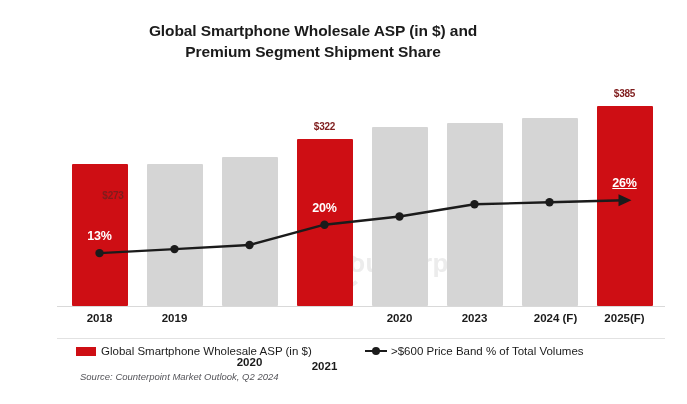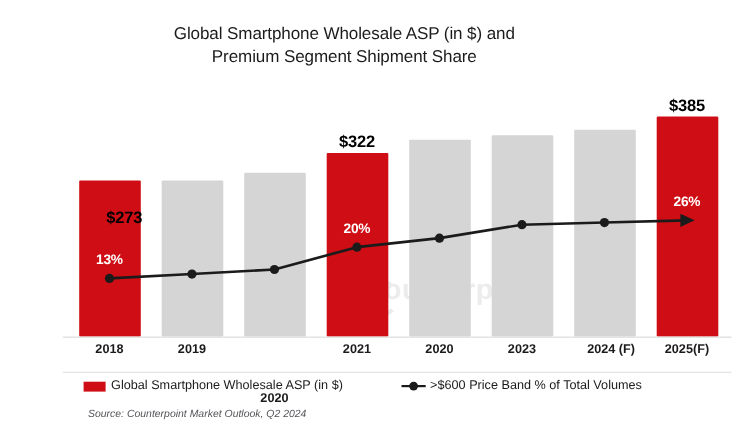--- a/index.html
+++ b/index.html
@@ -24,21 +24,21 @@
     box-sizing: border-box;
   }
   
   #chart-title {
     position: absolute;
     left: 0;
     top: 20px;
     width: 626px;
     text-align: center;
     font-size: 15.5px;
-    font-weight: normal;
+    font-weight: bold;
     color: #1b1b1b;
     line-height: 21px;
     letter-spacing: -0.1px;
   }
   #chart-title .tline {
     display: block;
   }
   
   #plot-area {
     position: absolute;
@@ -53,23 +53,23 @@
     width: 56px;
     border-radius: 1px;
   }
   .bar.red   { background: #ce0e14; }
   .bar.gray  { background: #d5d5d5; }
 
   .bar-value {
     position: absolute;
     width: 70px;
     text-align: center;
-    font-size: 15px;
-    font-weight: bold;
-    color: #000000;
+    font-size: 10px;
+    font-weight: bold;
+    color: #7f1d1d;
     letter-spacing: -0.2px;
   }
   .pct-label {
     position: absolute;
     width: 70px;
     text-align: center;
     font-size: 12.5px;
     font-weight: bold;
     color: #ffffff;
     letter-spacing: -0.2px;
@@ -239,30 +239,30 @@
           <circle cx="337.5" cy="154.5" r="4.2" fill="#1B1B1B"></circle>
           <circle cx="412.5" cy="142.3" r="4.2" fill="#1B1B1B"></circle>
           <circle cx="487.5" cy="140.3" r="4.2" fill="#1B1B1B"></circle>
         </g>
       <polygon id="line-arrow" fill="#1B1B1B" points="569.5,138.26666666666665 556.5,132.26666666666665 556.5,144.26666666666665"></polygon>
     </svg>
 
     <div id="pct-labels-layer">
         <div class="pct-label" style="left: 2.5px; top: 167.133px;">13%</div>
         <div class="pct-label" style="left: 227.5px; top: 138.667px;">20%</div>
-        <div class="pct-label" style="left: 527.5px; top: 114.267px;">26%</div>
+        <div class="pct-label" style="left: 527.5px; top: 114.267px; text-decoration: underline;">26%</div>
       </div>
   </div>
 
   <div id="axis-line"></div>
   <div id="x-axis">
       <div class="x-tick" style="left: 0px;">2018</div>
       <div class="x-tick" style="left: 75px;">2019</div>
       <div class="x-tick" style="left: 150px; margin-top: 44px;">2020</div>
-      <div class="x-tick" style="left: 225px;">2021</div>
+      <div class="x-tick" style="left: 225px; margin-top: 48px;">2021</div>
       <div class="x-tick" style="left: 300px;">2020</div>
       <div class="x-tick" style="left: 375px;">2023</div>
       <div class="x-tick" style="left: 456px;">2024 (F)</div>
       <div class="x-tick" style="left: 525px;">2025(F)</div>
     </div>
 
   <div id="legend-divider"></div>
 
   <div id="legend">
     <div class="legend-item" id="legend-bar-item">

